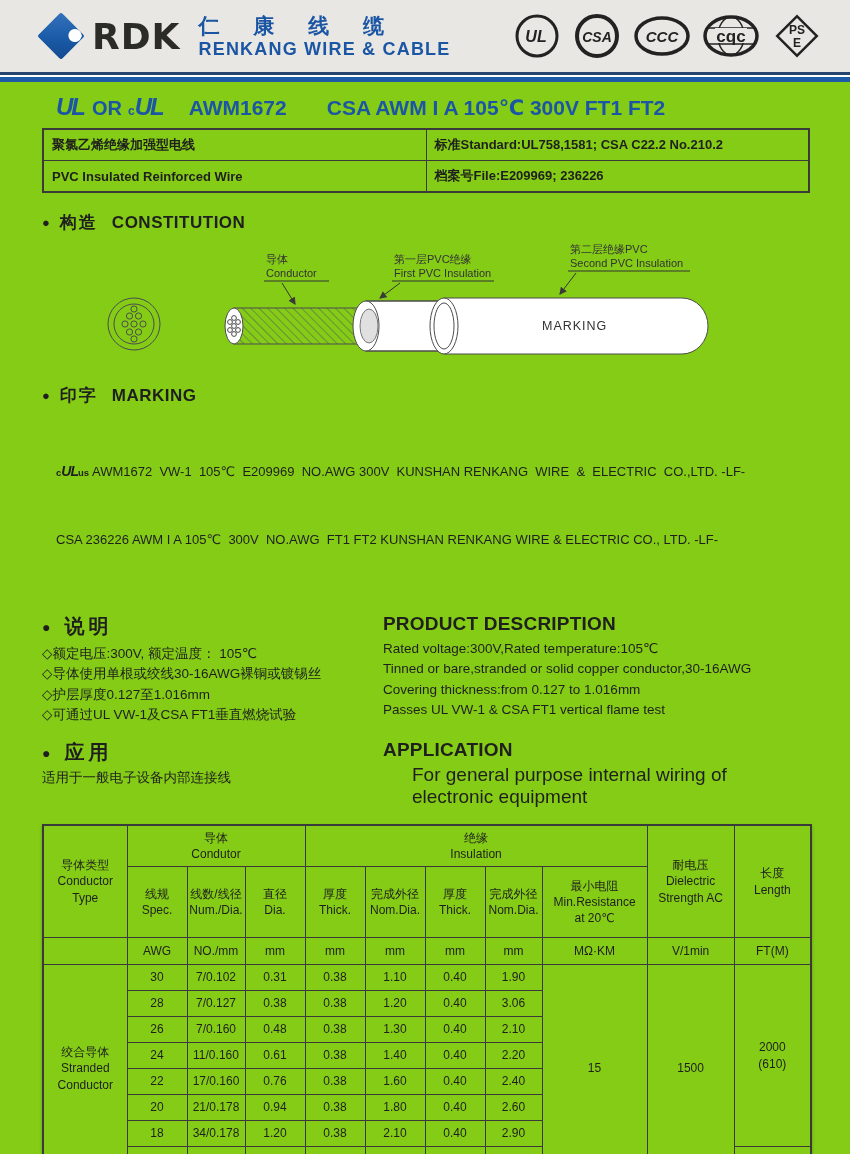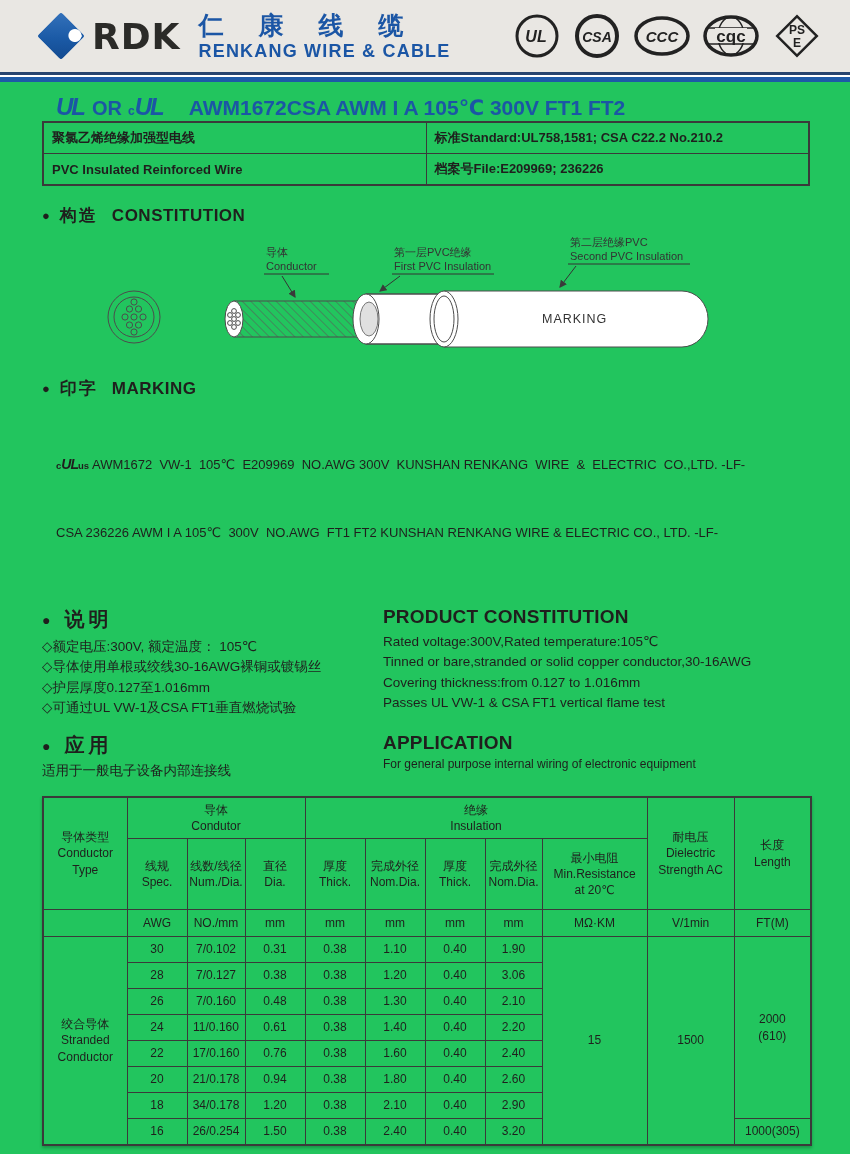--- a/index.html
+++ b/index.html
@@ -1,42 +1,42 @@
 <!DOCTYPE html>
 <html><head>
 <meta charset="utf-8">
 <style>
   html,body{margin:0;padding:0;background:#ffffff;}
-  .page{width:850px;height:1154px;background:#22c55e;position:relative;overflow:hidden;
+  .page{width:850px;height:1154px;background:#84cc16;position:relative;overflow:hidden;
         font-family:"Liberation Sans","DejaVu Sans",sans-serif;color:#1f1f1d;}
 
   
   .hdr{height:72px;background:#e9e7e3;display:flex;align-items:center;justify-content:space-between;
        padding:0 28px 0 44px;box-sizing:border-box;}
   .brand{display:flex;align-items:center;gap:10px;}
   .logo-mark{width:34px;height:34px;margin-right:4px;transform:rotate(45deg);border-radius:3px;
       background:radial-gradient(circle at 78% 20%, #ffffff 0 6px, rgba(255,255,255,0) 7px),
                  linear-gradient(135deg,#3472bb 0%,#1b5aa6 55%,#124a90 100%);
       position:relative;}
   .logo-mark::after{content:"";position:absolute;right:2px;top:2px;width:7px;height:7px;background:#fff;border-radius:1px;}
   .brand-abbr{font-size:36px;font-weight:900;letter-spacing:1px;color:#2b2b28;font-family:"DejaVu Sans","Liberation Sans",sans-serif;}
-  .brand-cjk{color:#1b56a5;font-weight:bold;font-size:25px;letter-spacing:14px;line-height:1;white-space:nowrap;}
+  .brand-cjk{color:#1b56a5;font-weight:bold;font-size:21px;letter-spacing:14px;line-height:1;white-space:nowrap;}
   .brand-en{color:#1b56a5;font-weight:bold;font-size:18px;letter-spacing:1.2px;line-height:1;margin-top:4px;}
   .certs{display:flex;align-items:center;gap:13px;}
   .rule-a{height:3px;background:#27446f;}
   .rule-b{height:2px;background:#ffffff;}
   .rule-c{height:5px;background:#1d5aa8;}
 
   
-  .titlebar{display:flex;align-items:baseline;padding:11px 0 0 56px;color:#1b56a5;font-weight:bold;white-space:nowrap;}
+  .titlebar{display:flex;align-items:baseline;padding:11px 0 7px 56px;color:#1b56a5;font-weight:bold;white-space:nowrap;}
   .ulmark{font-weight:900;font-style:italic;font-size:24px;letter-spacing:-2px;margin-right:2px;}
   .or-txt{font-size:20px;margin:0 6px;}
   .c-small{font-size:12px;}
   .model{font-size:21px;margin-left:24px;}
-  .spec-txt{font-size:21px;text-align:right;}
+  .spec-txt{font-size:21px;margin-left:40px;text-align:right;}
 
   
   .content{padding:0 42px;box-sizing:border-box;}
   table{border-collapse:collapse;}
   .info-tbl{width:768px;border:2px solid #3a3a3a;table-layout:fixed;}
   .info-tbl td{border:1px solid #3a3a3a;height:30px;font-size:13px;font-weight:bold;padding:0 0 0 8px;vertical-align:middle;}
 
   .sec-head{display:flex;align-items:center;margin-top:18px;}
   .bullet{font-size:13px;margin-right:10px;line-height:1;}
   .sec-cn{font-size:17px;font-weight:bold;letter-spacing:2px;}
@@ -51,21 +51,21 @@
 
   .twocol{display:flex;margin-top:16px;}
   .col-l{width:341px;flex:0 0 341px;}
   .col-r{flex:1;}
   .desc-head-cn{font-size:20px;font-weight:bold;letter-spacing:4px;display:flex;align-items:center;}
   .desc-head-cn .bullet{font-size:14px;}
   .desc-head-en{font-size:19px;font-weight:bold;letter-spacing:0.2px;}
   .desc-items{margin-top:4px;font-size:13.5px;line-height:1.5;}
   .desc-item{white-space:nowrap;}
   .app-cn-text{font-size:13.5px;margin-top:3px;}
-  .app-en-text{font-size:12px;margin-top:3px;}
+  .app-en-text{font-size:19px;margin-top:3px;margin-left:29px;}
 
   
   .spec-tbl{width:768px;margin-top:16px;border:2px solid #3a3a3a;table-layout:fixed;font-size:12px;
             box-shadow:0 2px 3px rgba(0,0,0,0.25);}
   .spec-tbl td{border:1px solid #3a3a3a;text-align:center;vertical-align:middle;padding:0;font-weight:normal;}
   .spec-tbl tr.h1 td{height:40px;}
   .spec-tbl tr.h2 td{height:70px;}
   .spec-tbl tr.units td{height:26px;}
   .spec-tbl tbody td{height:25px;}
   .ln{display:block;line-height:1.35;}
@@ -237,21 +237,21 @@
           <span>说明</span>
         </div>
         <div class="desc-items" id="cn-desc">
             <div class="desc-item">◇额定电压:300V, 额定温度： 105℃</div>
             <div class="desc-item">◇导体使用单根或绞线30-16AWG裸铜或镀锡丝</div>
             <div class="desc-item">◇护层厚度0.127至1.016mm</div>
             <div class="desc-item">◇可通过UL VW-1及CSA FT1垂直燃烧试验</div>
           </div>
       </div>
       <div class="col-r">
-        <div class="desc-head-en">PRODUCT CONSTITUTION</div>
+        <div class="desc-head-en">PRODUCT DESCRIPTION</div>
         <div class="desc-items" id="en-desc">
             <div class="desc-item">Rated voltage:300V,Rated temperature:105℃</div>
             <div class="desc-item">Tinned or bare,stranded or solid copper conductor,30-16AWG</div>
             <div class="desc-item">Covering thickness:from 0.127 to 1.016mm</div>
             <div class="desc-item">Passes UL VW-1 &amp; CSA FT1 vertical flame test</div>
           </div>
       </div>
     </div>
 
     <div class="twocol" style="margin-top:14px;">

